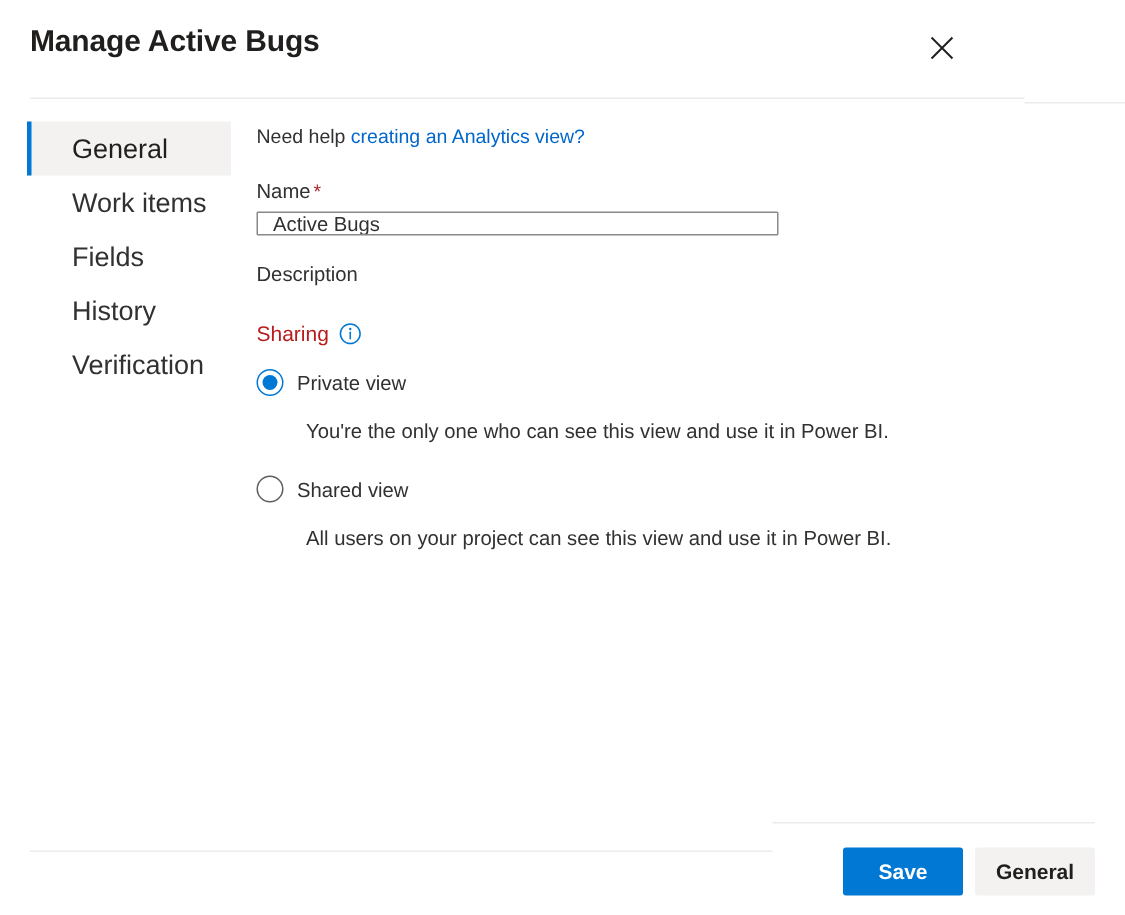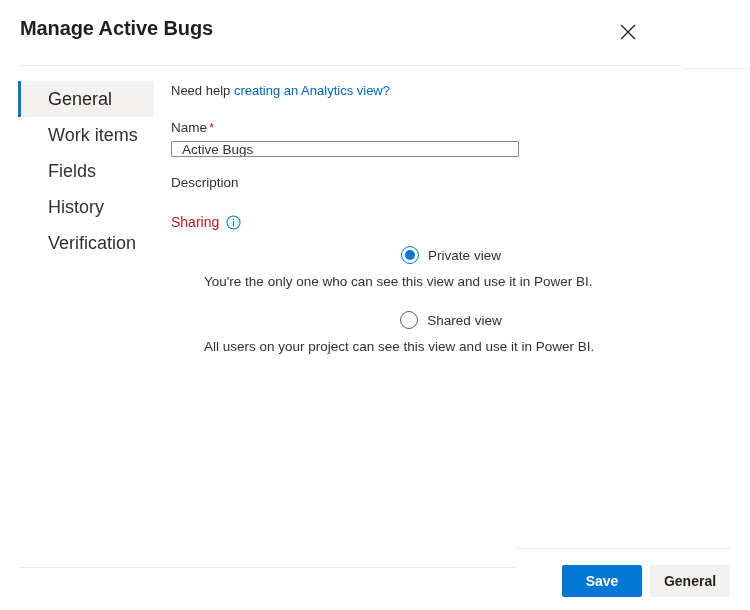--- a/index.html
+++ b/index.html
@@ -184,21 +184,20 @@
     cursor: pointer;
   }
   .info-icon svg { display: block; }
 
   .radio-row {
     display: flex;
     align-items: center;
     gap: 9px;
     cursor: pointer;
     margin-bottom: 10px;
-    justify-content: center;
   }
   .radio-mark {
     width: 18px; height: 18px;
     box-sizing: border-box;
     border-radius: 50%;
     border: 1px solid #605e5c;
     background: #ffffff;
     position: relative;
     flex: none;
   }
@@ -213,21 +212,21 @@
     border-radius: 50%;
     background: #0078d4;
   }
   .radio-label {
     font-size: 13.5px;
     color: #323130;
   }
   .radio-help {
     font-size: 13.5px;
     color: #323130;
-    margin: 4px 0 22px 33px;
+    margin: 16px 0 22px 33px;
   }
   .radio-help.last { margin-bottom: 0; }
 
   
   .dialog-footer {
     position: absolute;
     left: 0; top: 560px;
     width: 750px; height: 50px;
   }
   .footer-actions {

